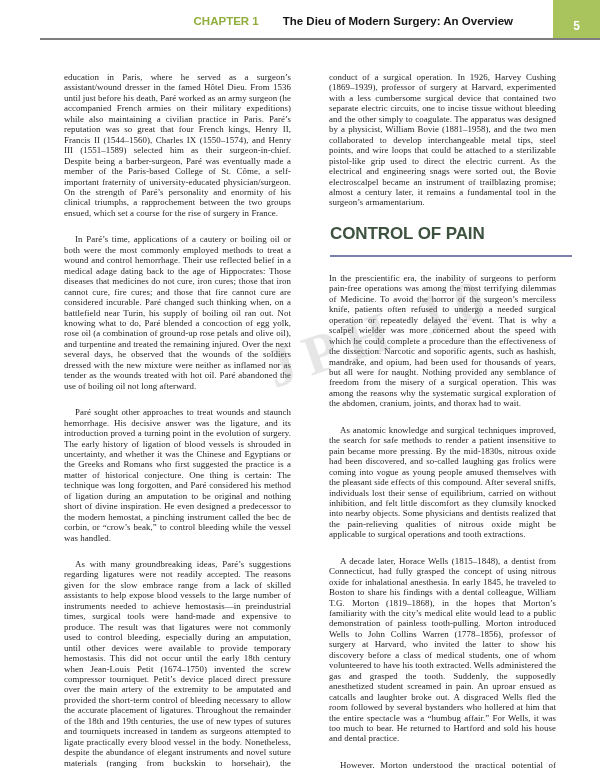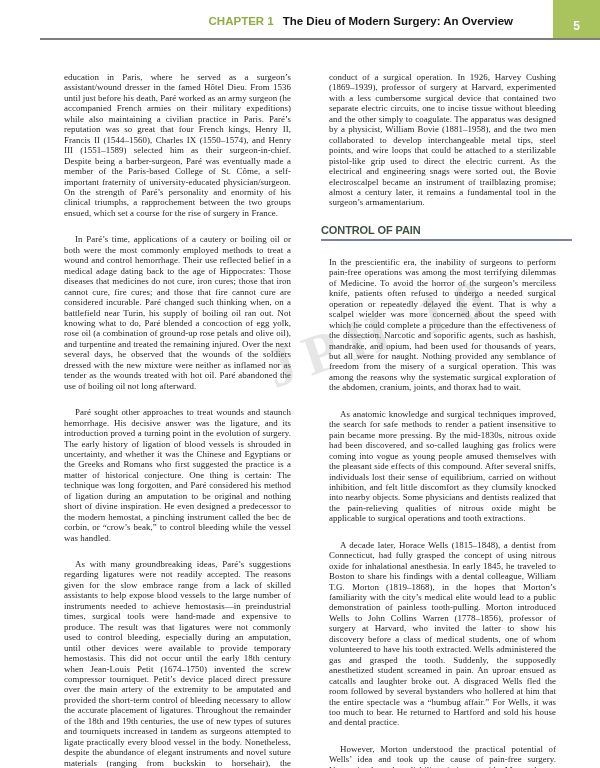--- a/index.html
+++ b/index.html
@@ -7,21 +7,21 @@
     position:relative; width:600px; height:768px; margin:0 auto;
     background:#ffffff; overflow:hidden;
     font-family:"Liberation Serif", serif; color:#242424;
   }
   
   .header-text {
     position:absolute; top:15px; left:0; width:513px;
     text-align:right; font-family:"Liberation Sans", sans-serif;
     font-size:11.5px; font-weight:bold; white-space:nowrap;
   }
-  .chapter-label { color:var(--accent-dark); margin-right:9px; }
+  .chapter-label { color:var(--accent-dark); margin-right:24px; }
   .chapter-title { color:#161616; }
   .pagenum-box {
     position:absolute; top:0; right:0; width:47px; height:38px;
     background:var(--accent);
     display:flex; align-items:flex-end; justify-content:center;
   }
   .pagenum {
     color:#ffffff; font-family:"Liberation Sans", sans-serif;
     font-size:12px; font-weight:bold; padding-bottom:5px;
   }
@@ -42,23 +42,23 @@
     position:absolute; left:48px; top:56px; width:524px;
     display:flex; gap:6px; z-index:1;
   }
   .col { width:259px; }
   .para {
     margin:16px; font-size:8.9px; line-height:10.45px;
     text-align:justify; letter-spacing:0.05px;
   }
   .para.indent { text-indent:11px; }
   .section-heading {
-    margin:4px 0 5px 8px; padding-bottom:3px;
+    margin:4px 0 5px 17px; padding-bottom:11px;
     font-family:"Liberation Sans", sans-serif;
-    font-size:11px; font-weight:bold; letter-spacing:-0.1px;
+    font-size:17px; font-weight:bold; letter-spacing:-0.1px;
     color:var(--heading-color);
     border-bottom:2px solid var(--heading-rule);
   }
 </style>
 </head>
 <body>
 
 <div class="page">
 
   <div class="header-text">

